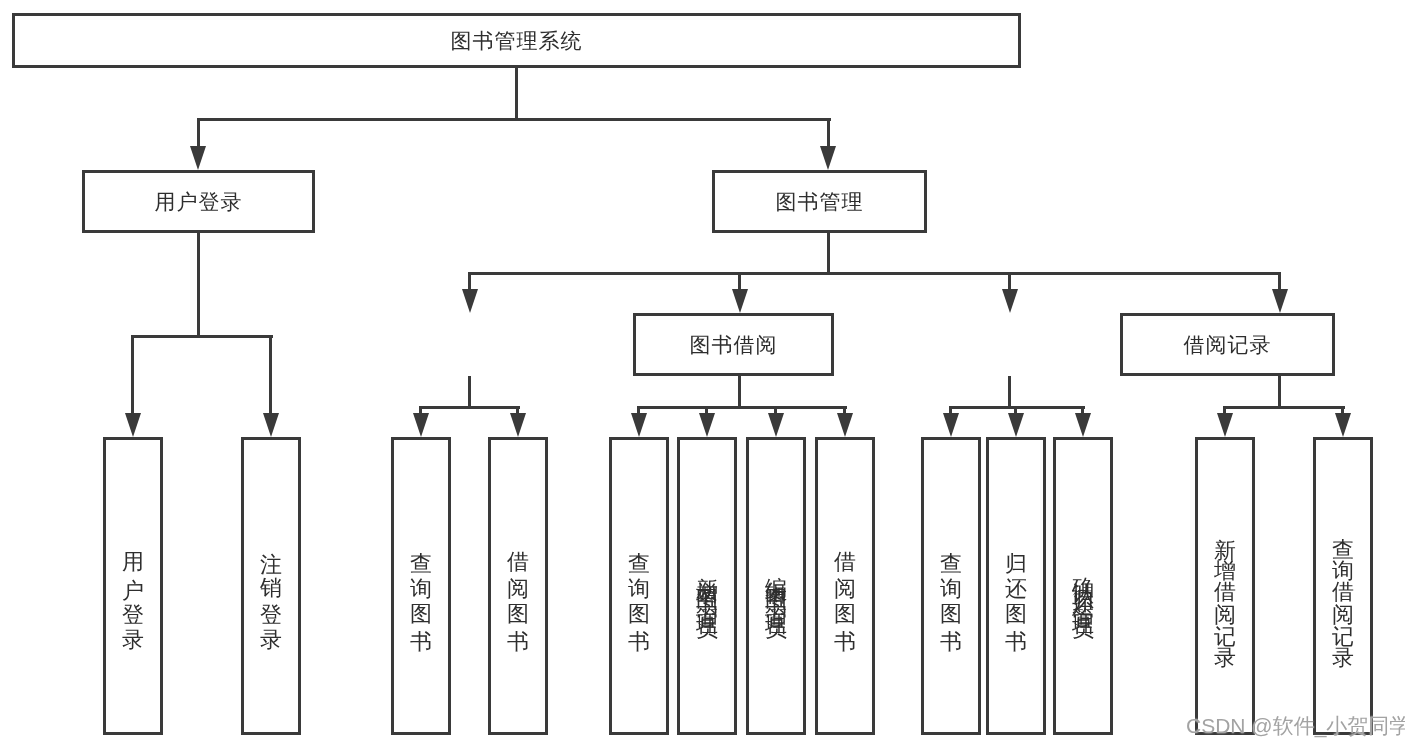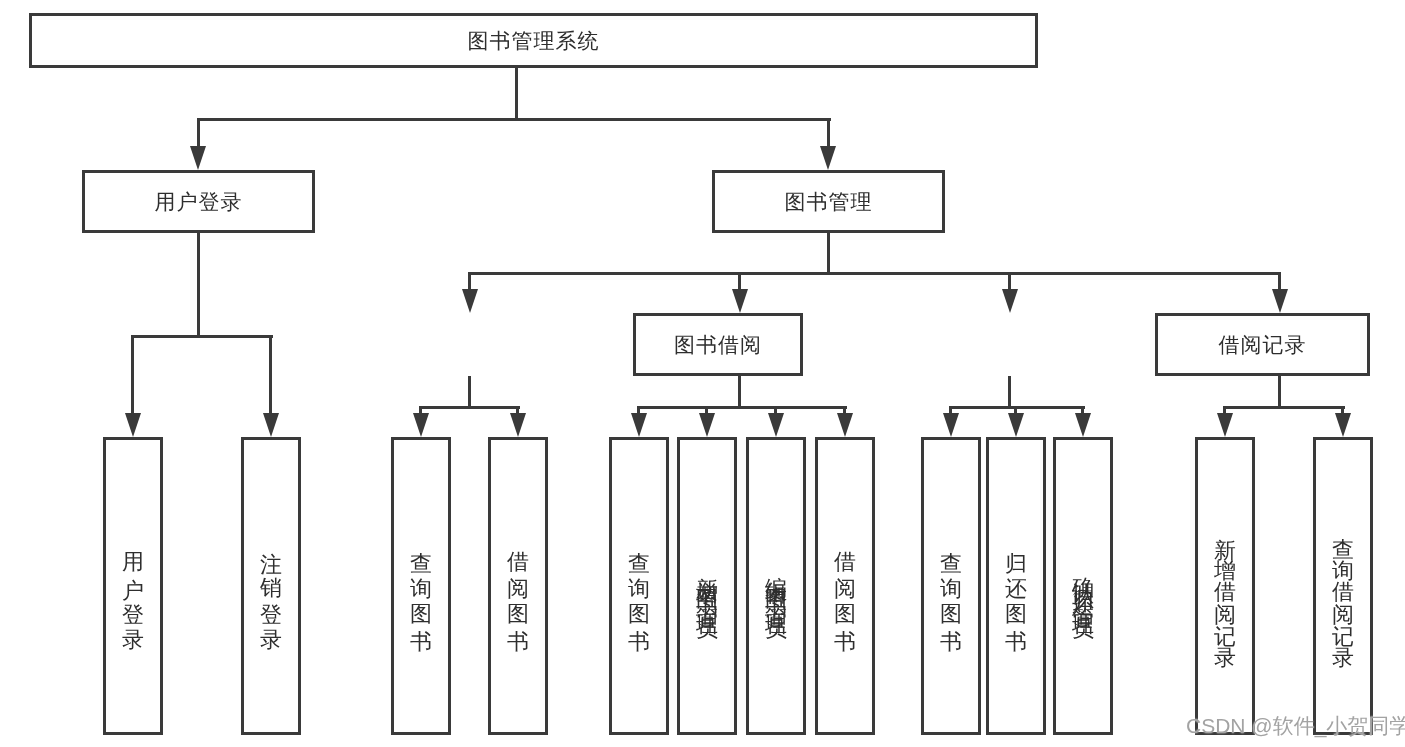--- a/index.html
+++ b/index.html
@@ -48,31 +48,31 @@
     text-shadow: 0 0 2px #ffffff;
     white-space: nowrap;
     z-index: 5;
   }
 </style>
 </head>
 <body>
 
 <div class="canvas">
 
-  <div class="node hnode" style="left:12px; top:13px; width:1009px; height:55px;margin-left:17px;">图书管理系统</div>
+  <div class="node hnode" style="left:12px; top:13px; width:1009px; height:55px;">图书管理系统</div>
 
   <div class="node hnode" style="left:82px; top:170px; width:233px; height:63px;">用户登录</div>
 
-  <div class="node hnode" style="left:712px; top:170px; width:233px; height:63px;">图书管理</div>
+  <div class="node hnode" style="left:712px; top:170px; width:215px; height:63px;">图书管理</div>
 
 
-  <div class="node hnode" style="left:633px; top:313px; width:170px; height:63px;">图书借阅</div>
+  <div class="node hnode" style="left:633px; top:313px; width:201px; height:63px;">图书借阅</div>
 
 
-  <div class="node hnode" style="left:1155px; top:313px; width:215px; height:63px;">借阅记录</div>
+  <div class="node hnode" style="left:1120px; top:313px; width:215px; height:63px;">借阅记录</div>
 
   <div class="node vnode sp-wide" style="left:103px; top:437px; width:60px; height:298px;">用户登录</div>
   <div class="node vnode sp-wide" style="left:241px; top:437px; width:60px; height:298px;">注销登录</div>
 
   <div class="node vnode sp-wide" style="left:391px; top:437px; width:60px; height:298px;">查询图书</div>
   <div class="node vnode sp-wide" style="left:488px; top:437px; width:60px; height:298px;">借阅图书</div>
 
   <div class="node vnode sp-wide" style="left:609px; top:437px; width:60px; height:298px;">查询图书</div>
   <div class="node vnode sp-tight" style="left:677px; top:437px; width:60px; height:298px;">新增图书（管理员）</div>
   <div class="node vnode sp-tight" style="left:746px; top:437px; width:60px; height:298px;">编辑图书（管理员）</div>

